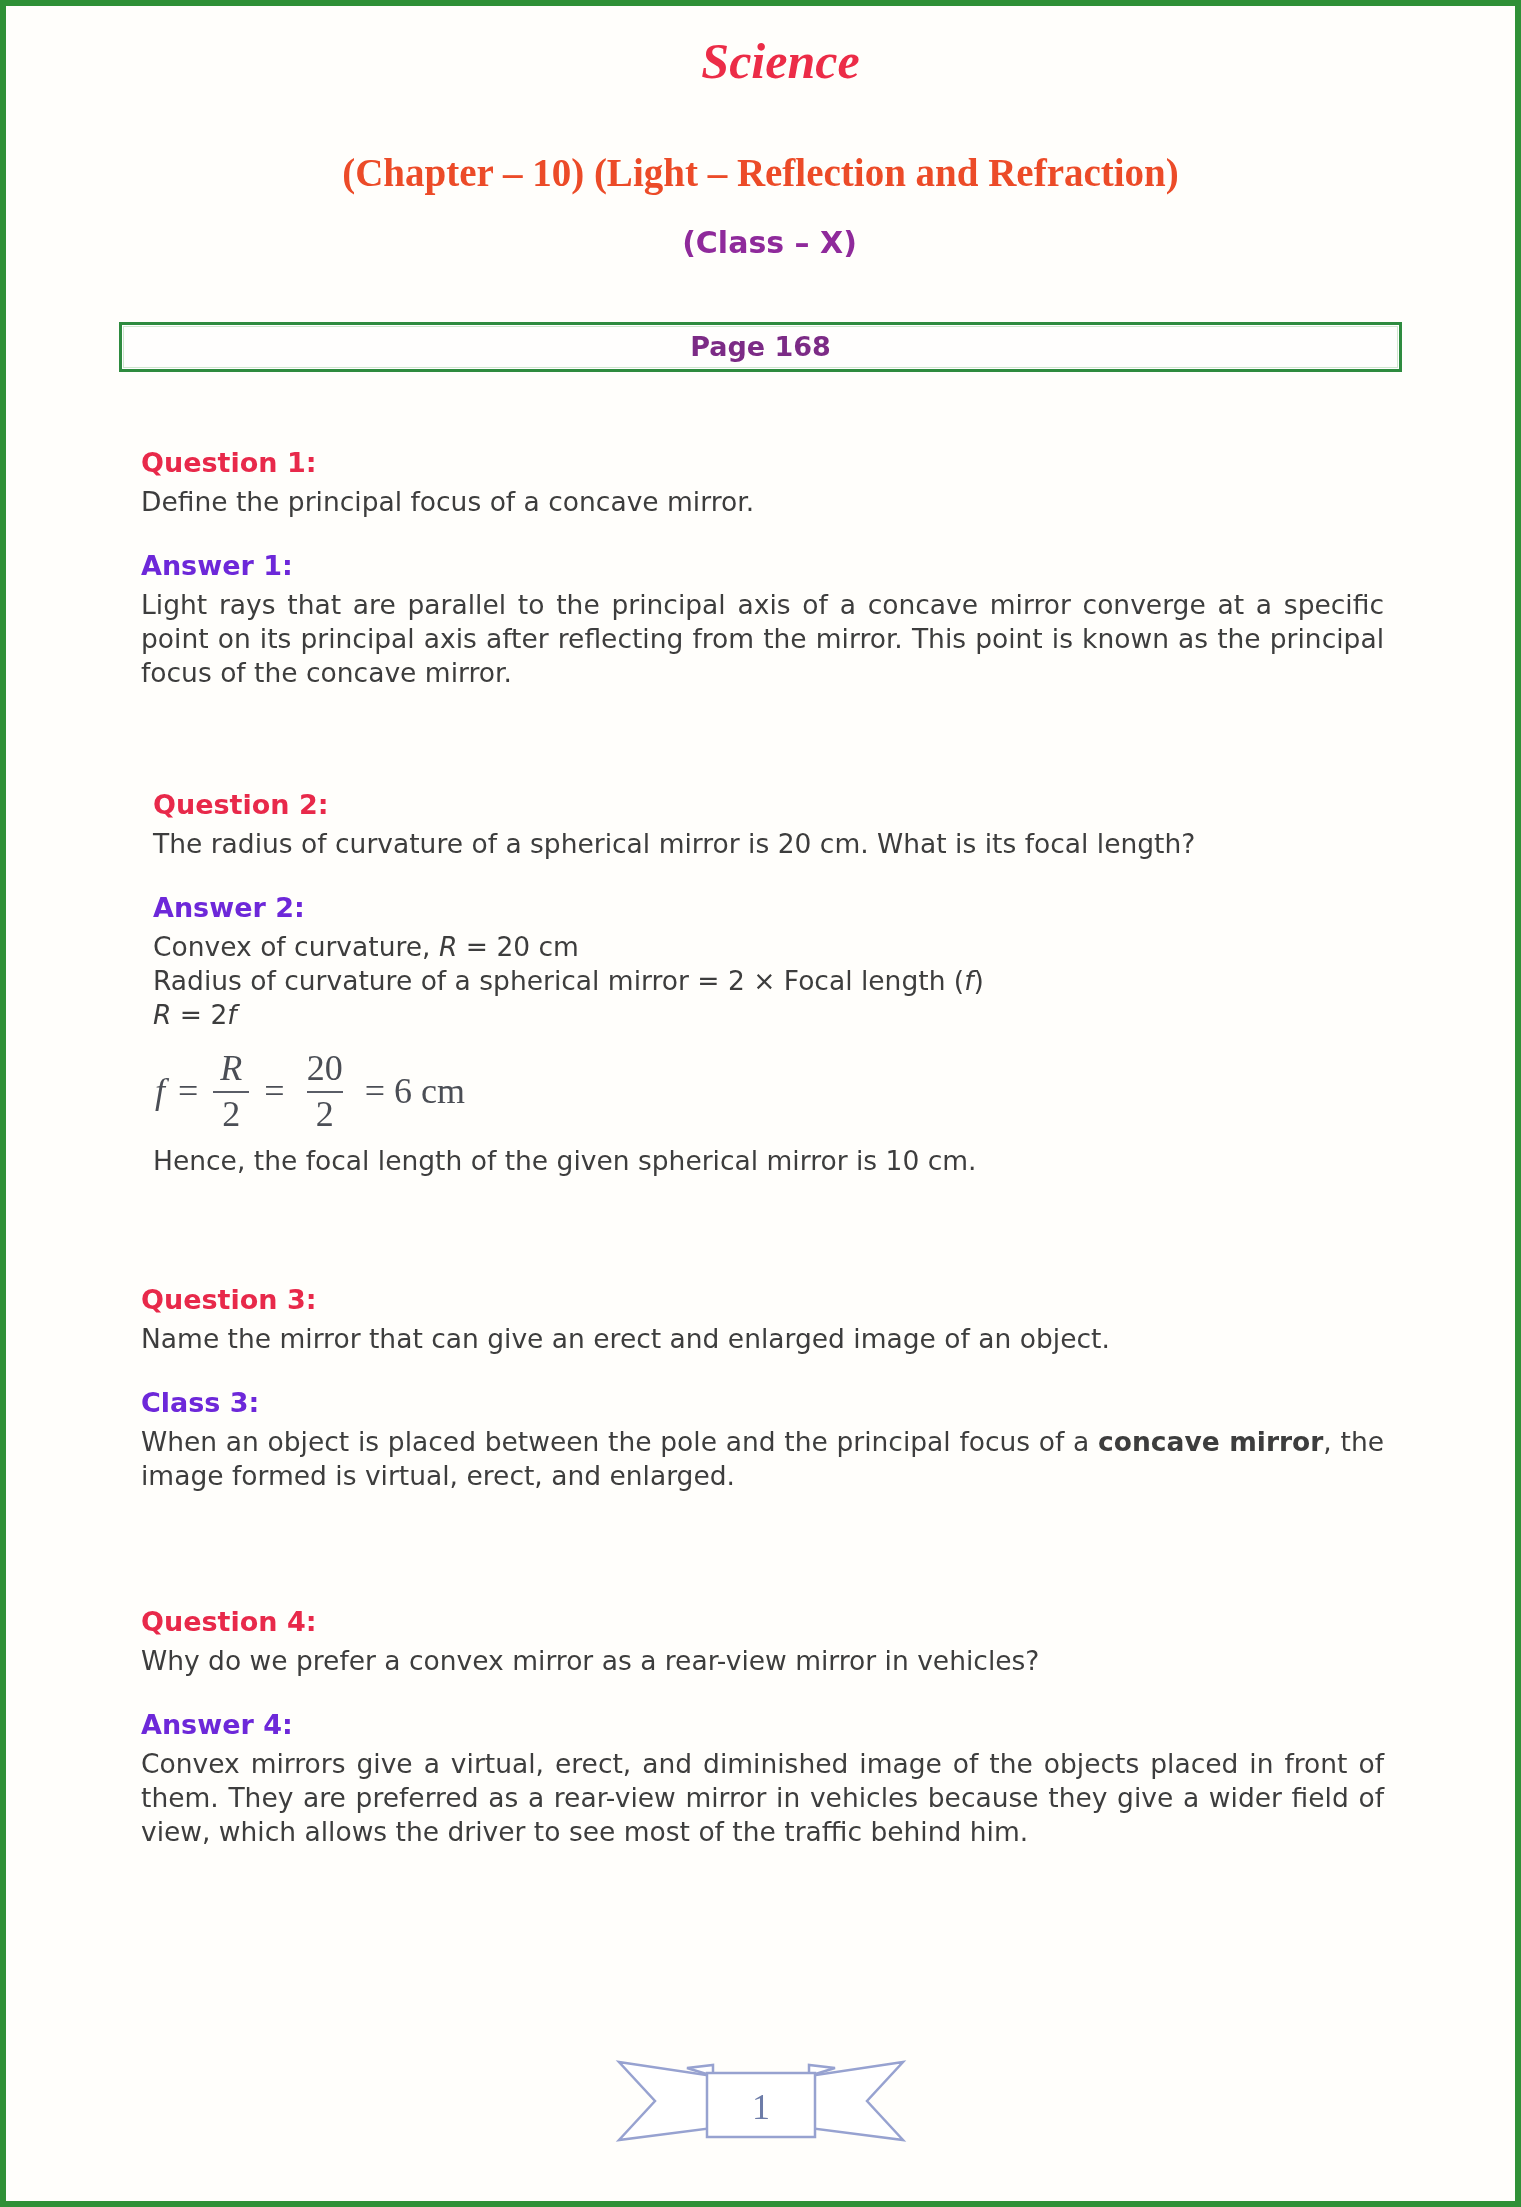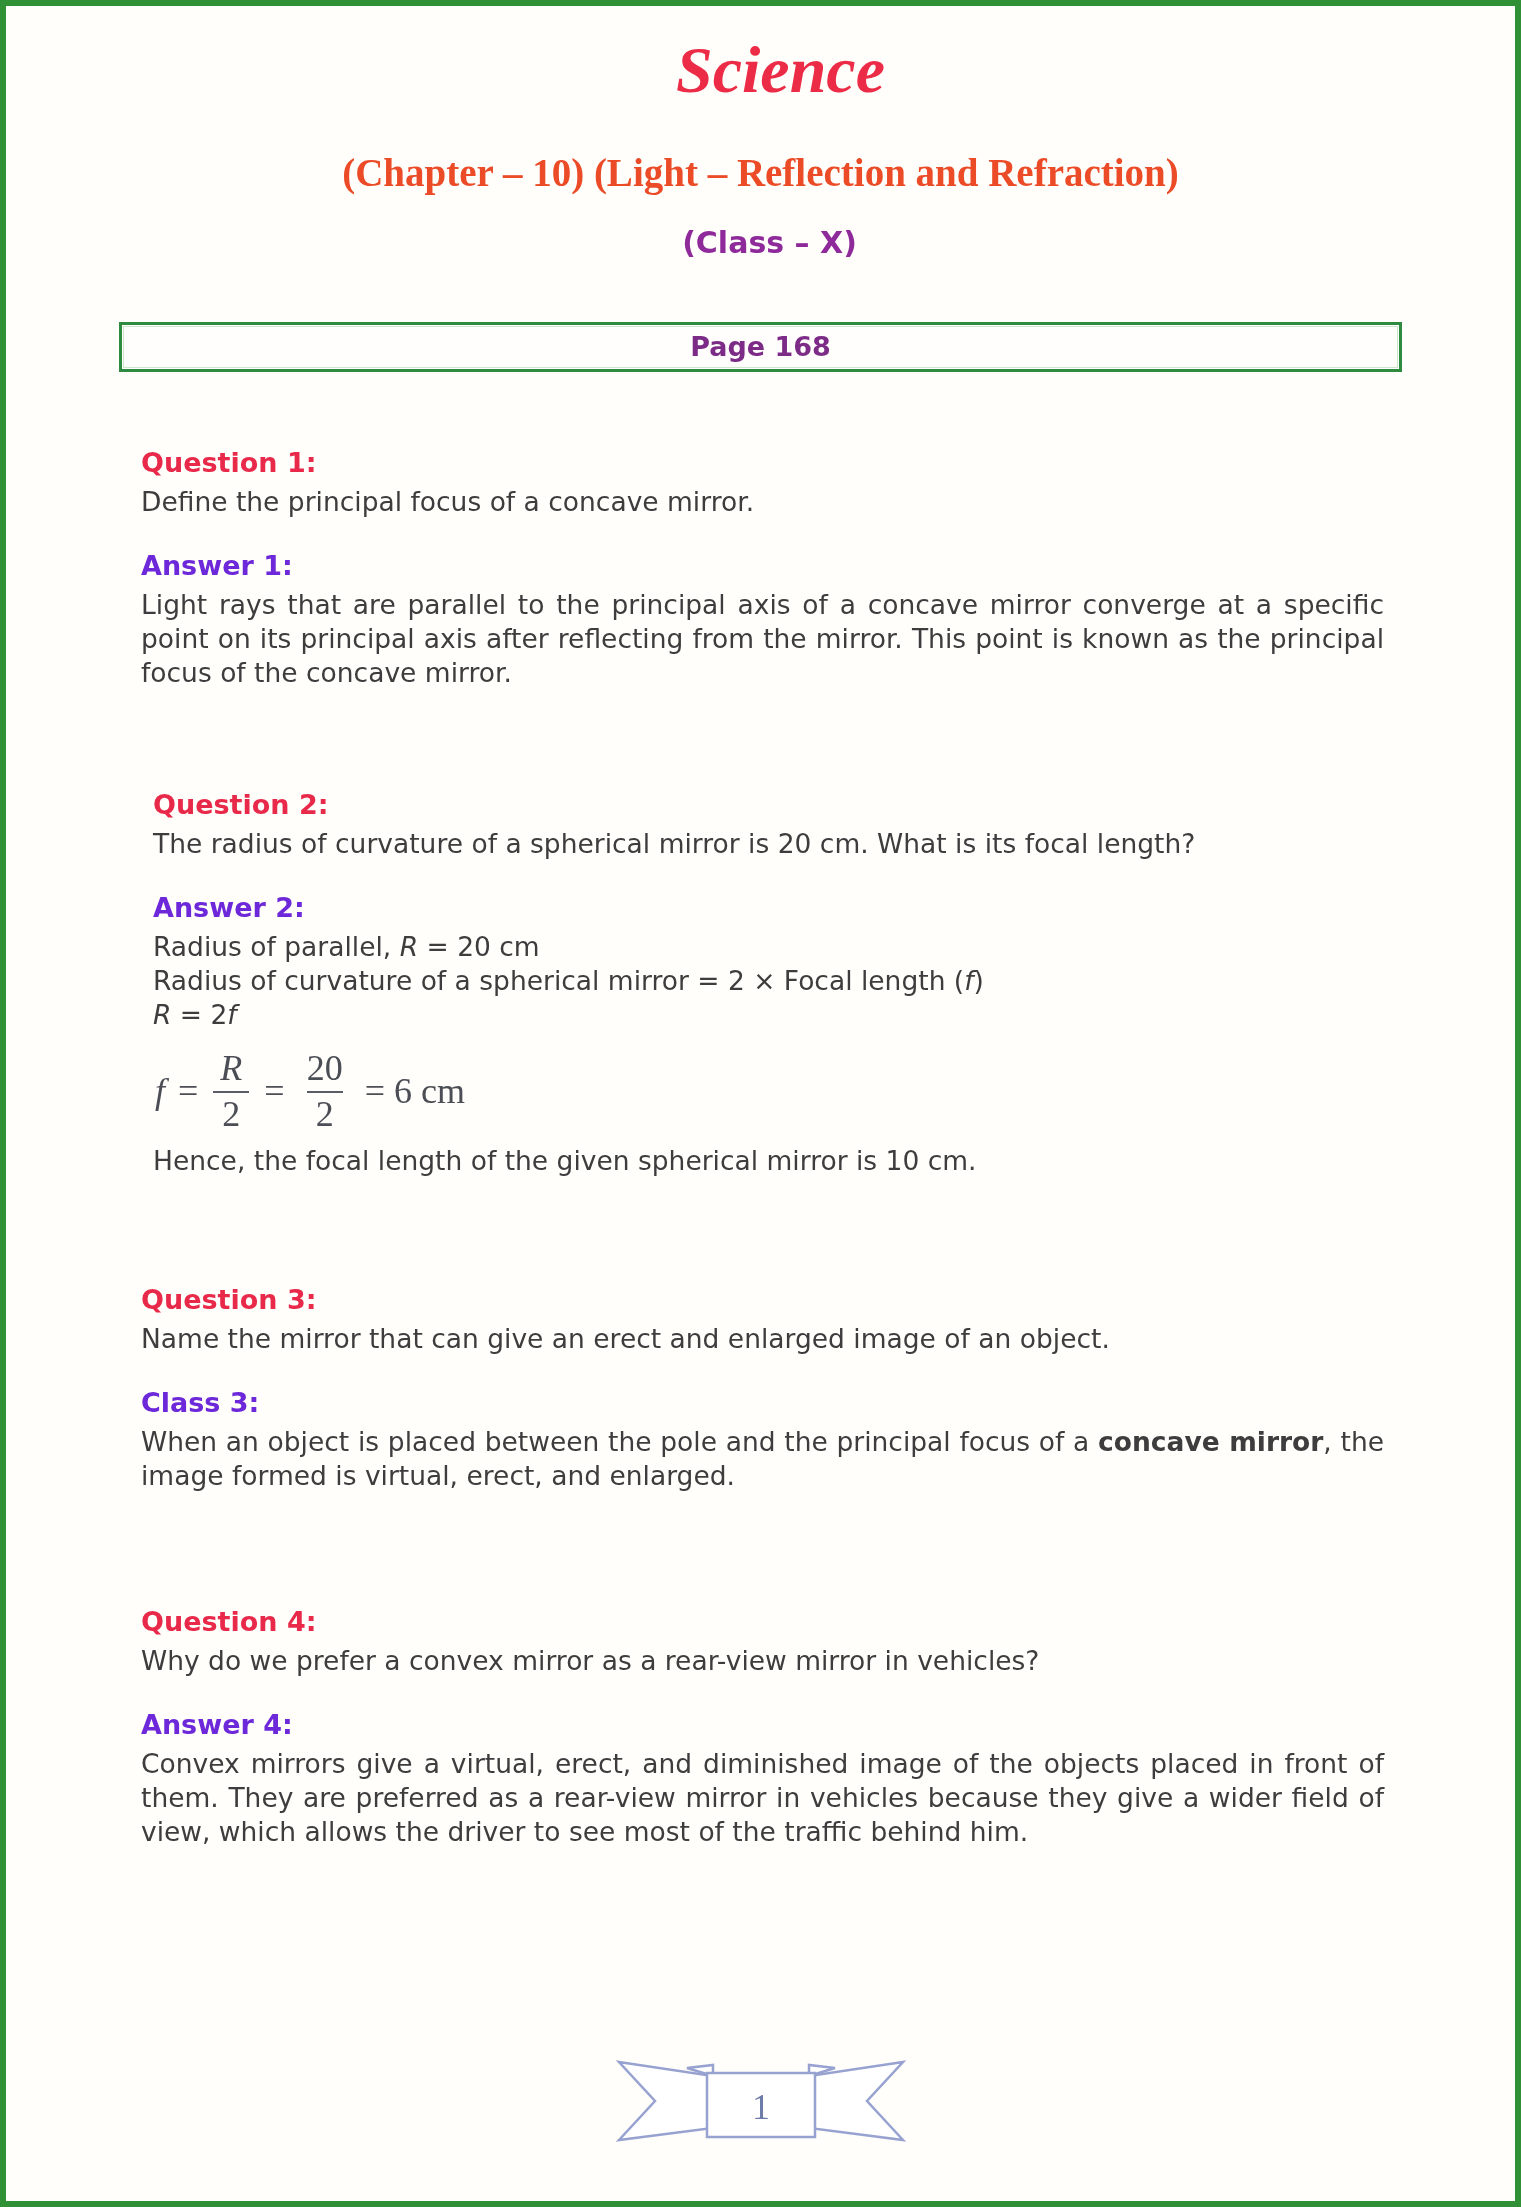--- a/index.html
+++ b/index.html
@@ -13,21 +13,21 @@
     font-family: "DejaVu Sans", sans-serif;
     color: #3d3d3d;
     overflow: hidden;
   }
   
   .doc-title {
     position: absolute; top: 28px; left: 0; right: 0;
     margin: 0; text-align: center;
     font-family: "Liberation Serif", serif;
     font-style: italic; font-weight: 700;
-    font-size: 66px; line-height: 1.1;
+    font-size: 50px; line-height: 1.1;
     color: #ec2c47;
     padding-left: 40px;
   }
   .doc-subtitle {
     position: absolute; top: 146px; left: 0; right: 0;
     margin: 0; text-align: center;
     font-family: "Liberation Serif", serif;
     font-weight: 700;
     font-size: 39px; line-height: 1.1;
     color: #ec4b28;
@@ -108,21 +108,21 @@
       <p class="q-label">Question 1:</p>
       <p class="q-text">Define the principal focus of a concave mirror.</p>
       <p class="a-label">Answer 1:</p>
       <p class="a-text">Light rays that are parallel to the principal axis of a concave mirror converge at a specific point on its principal axis after reflecting from the mirror. This point is known as the principal focus of the concave mirror.</p>
     </section>
 
     <section class="qa qa-2">
       <p class="q-label">Question 2:</p>
       <p class="q-text">The radius of curvature of a spherical mirror is 20 cm. What is its focal length?</p>
       <p class="a-label">Answer 2:</p>
-      <p class="a-line"><span>Radius of parallel, </span><span class="it">R</span><span> = 20 cm</span></p>
+      <p class="a-line"><span>Convex of curvature, </span><span class="it">R</span><span> = 20 cm</span></p>
       <p class="a-line"><span>Radius of curvature of a spherical mirror = 2 × Focal length (</span><span class="it">f</span><span>)</span></p>
       <p class="a-line"><span class="it">R</span><span> = 2</span><span class="it">f</span></p>
       <div class="formula">
         <span class="it">f</span>
         <span>=</span>
         <span class="frac">
           <span class="num it">R</span>
           <span class="den">2</span>
         </span>
         <span>=</span>

